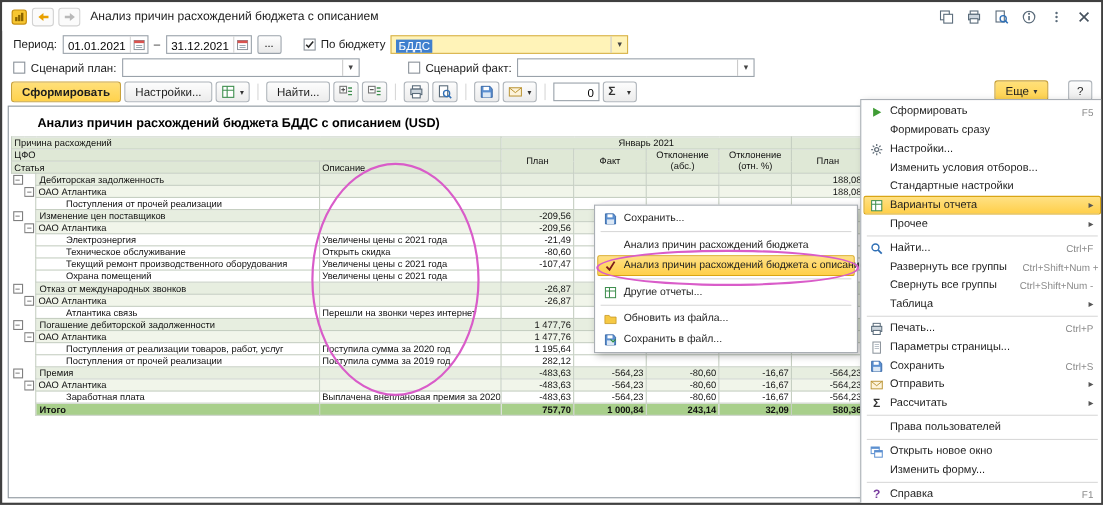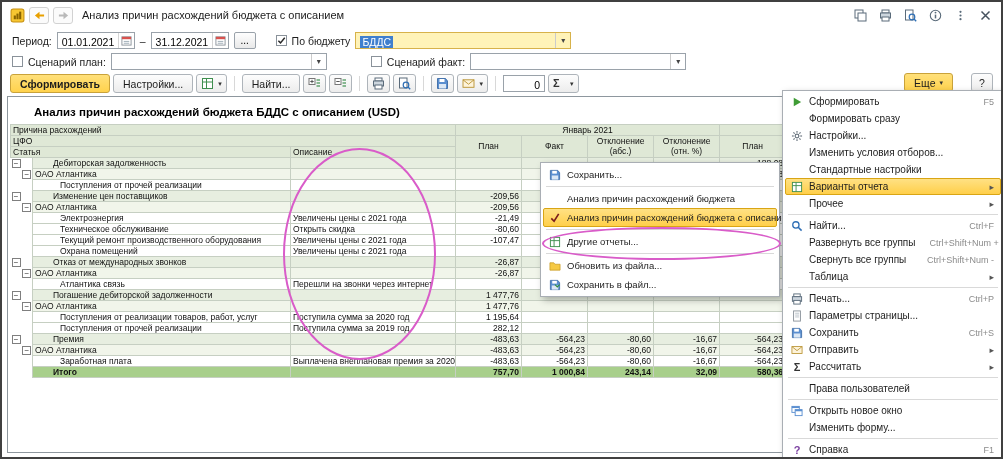--- a/index.html
+++ b/index.html
@@ -56,28 +56,28 @@
   table.grid{border-collapse:collapse;margin-left:2px;table-layout:fixed;width:775px}
   .grid td{border:1px solid var(--grid-line);font-size:8.5px;line-height:10px;height:10px;padding:0 2px;overflow:hidden;white-space:nowrap;color:#111}
   .grid td.tree{border:none;background:#fff;padding:0;text-align:center;vertical-align:middle}
   .hc{background:var(--header-bg)}
   .hc.period{text-align:center}
   .hc.colh{text-align:center;white-space:normal;vertical-align:middle;line-height:9.5px}
   tr.g1 td:not(.tree){background:var(--group1-bg)}
   tr.g2 td:not(.tree){background:var(--group2-bg)}
   tr.total td:not(.tree){background:var(--total-green);font-weight:bold}
   td.num{text-align:right}
-  td.name.g1,td.name.total{padding-left:20px}
+  td.name.g1,td.name.total{padding-left:3px}
   td.name.g2{}
   td.name.item{padding-left:27px}
   .exp{display:inline-block;width:9px;height:9px;border:1px solid #7f7f7f;background:#fff;font-size:8px;line-height:7px;text-align:center;color:#333;cursor:pointer}
 
   
   .menu{position:absolute;background:#fff;border:1px solid #a9aeb4;box-shadow:3px 3px 7px rgba(0,0,0,.28);padding:2px;z-index:40}
-  .ctx-menu{left:538px;top:160px;width:240px}
+  .ctx-menu{left:538px;top:184px;width:240px}
   .more-menu{left:780px;top:88px;width:222px;z-index:50}
   .mi{display:flex;align-items:center;height:19px;padding:0 6px 0 3px;font-size:9.5px;white-space:nowrap;cursor:pointer;border:1px solid transparent;border-radius:2px;color:#1d1d1d}
   .more-menu .mi{height:17px;font-size:10px}
   .mi-icon{width:16px;height:13px;margin-right:4px;flex:none;display:inline-flex;align-items:center;justify-content:center}
   .mi-icon svg{width:12px;height:12px}
   .mi.sel{background:linear-gradient(#ffe184,#ffcf4a);border-color:#d9a514}
   .mi-short{margin-left:auto;color:#8b8b8b;font-size:9px;padding-left:14px}
   .mi-sub{margin-left:auto;color:#555;font-size:9px;padding-left:10px}
   .menu-sep{height:1px;background:#d9d9d9;margin:2px 3px}
 

